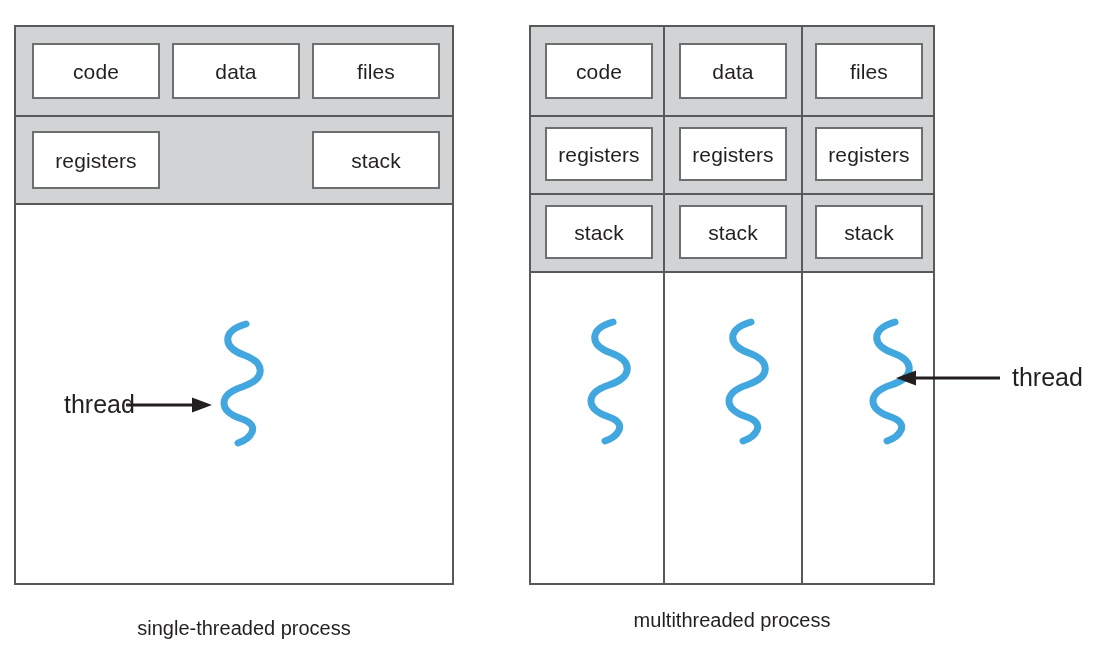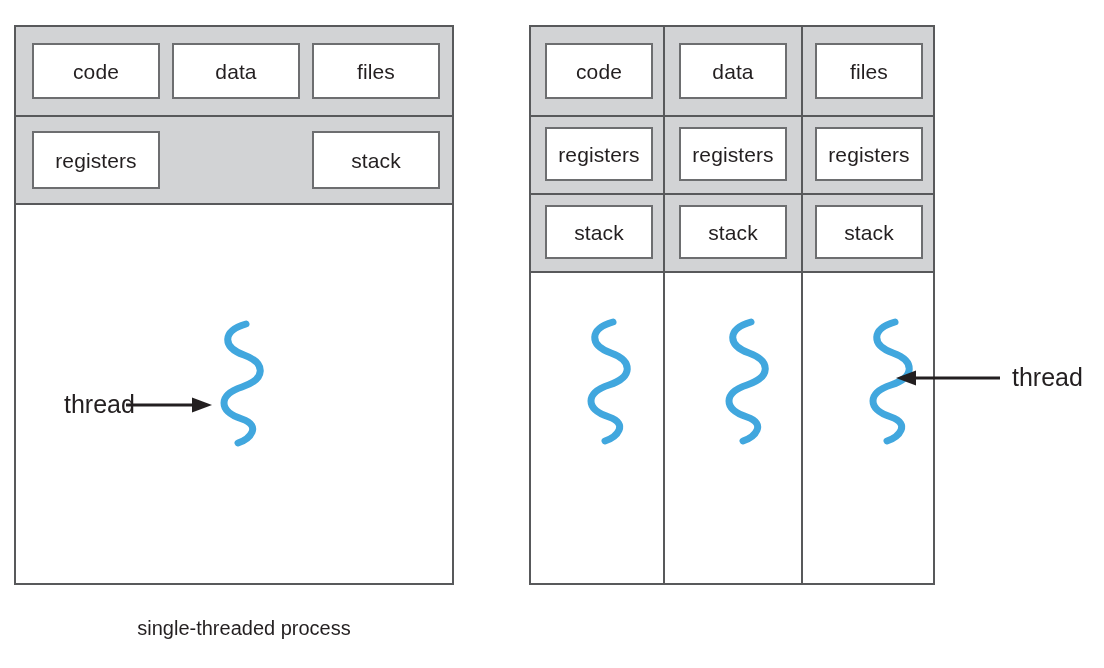--- a/index.html
+++ b/index.html
@@ -200,14 +200,15 @@
     </svg>
   </div>
 
   <svg class="arrow-svg" style="left:896px; top:368px;" width="104" height="20" viewBox="0 0 104 20">
     <line x1="104" y1="10" x2="18" y2="10"></line>
     <polygon points="0,10 20,2.5 20,17.5"></polygon>
   </svg>
 
   <div class="label" style="left:1012px; top:365px;">thread</div>
 
+  <div class="caption" style="left:529px; top:610px; width:406px;">multithreaded process</div>
 
 </div>
 
 </body></html>

